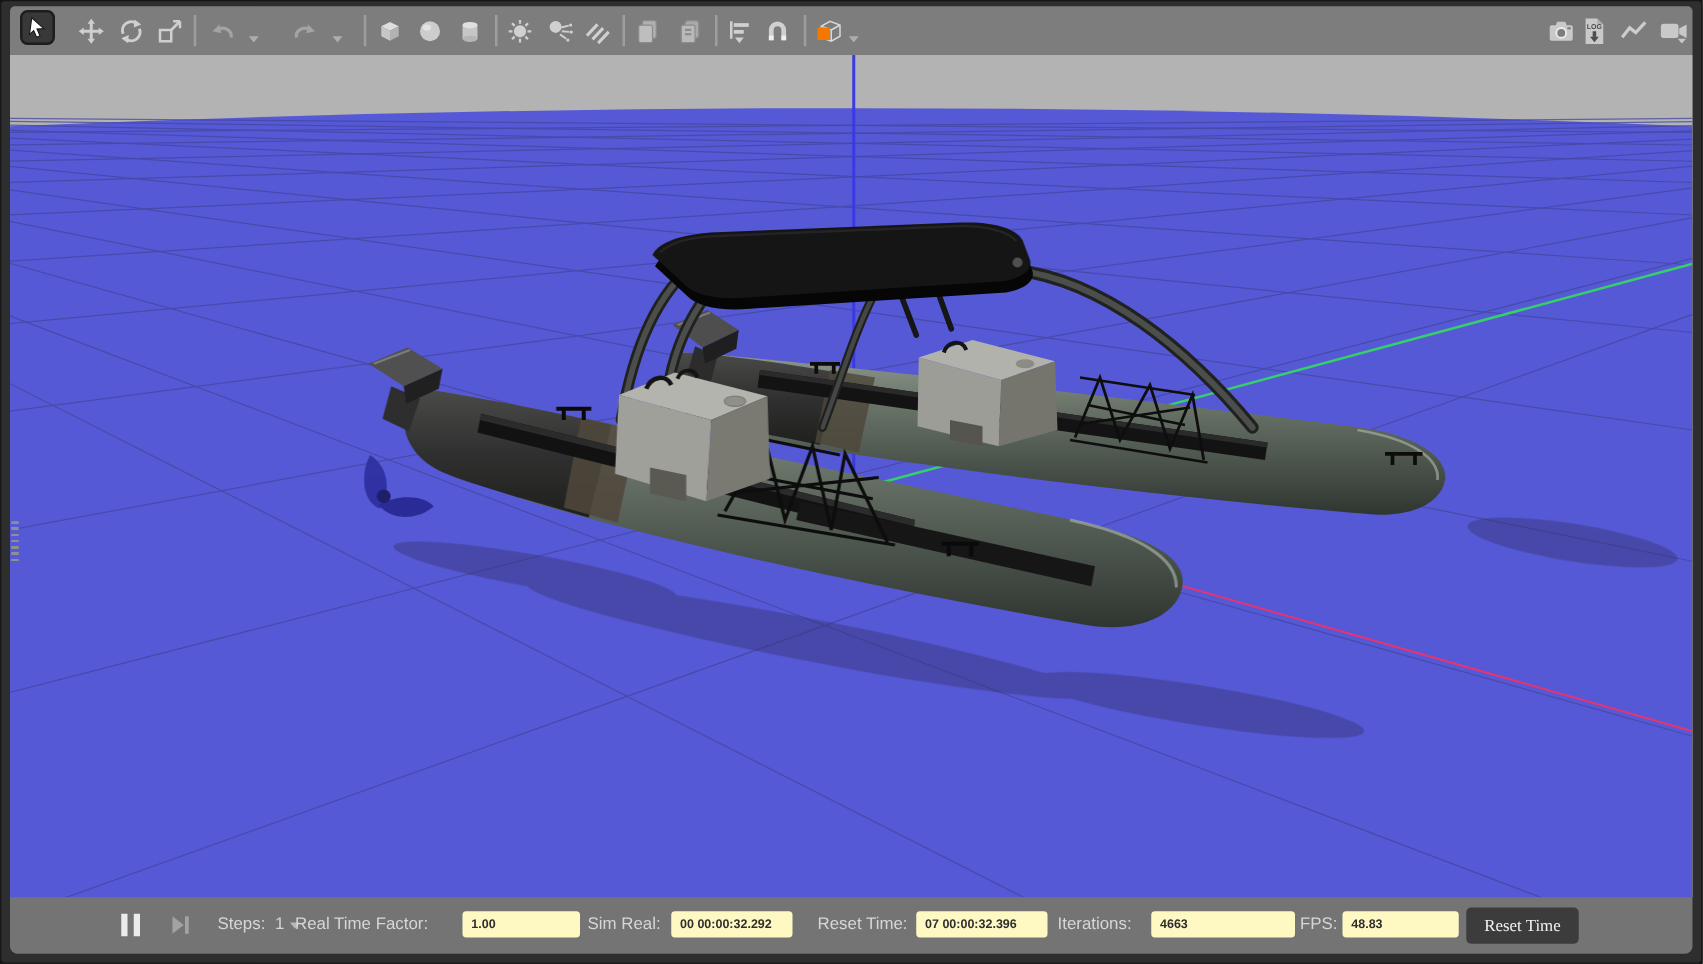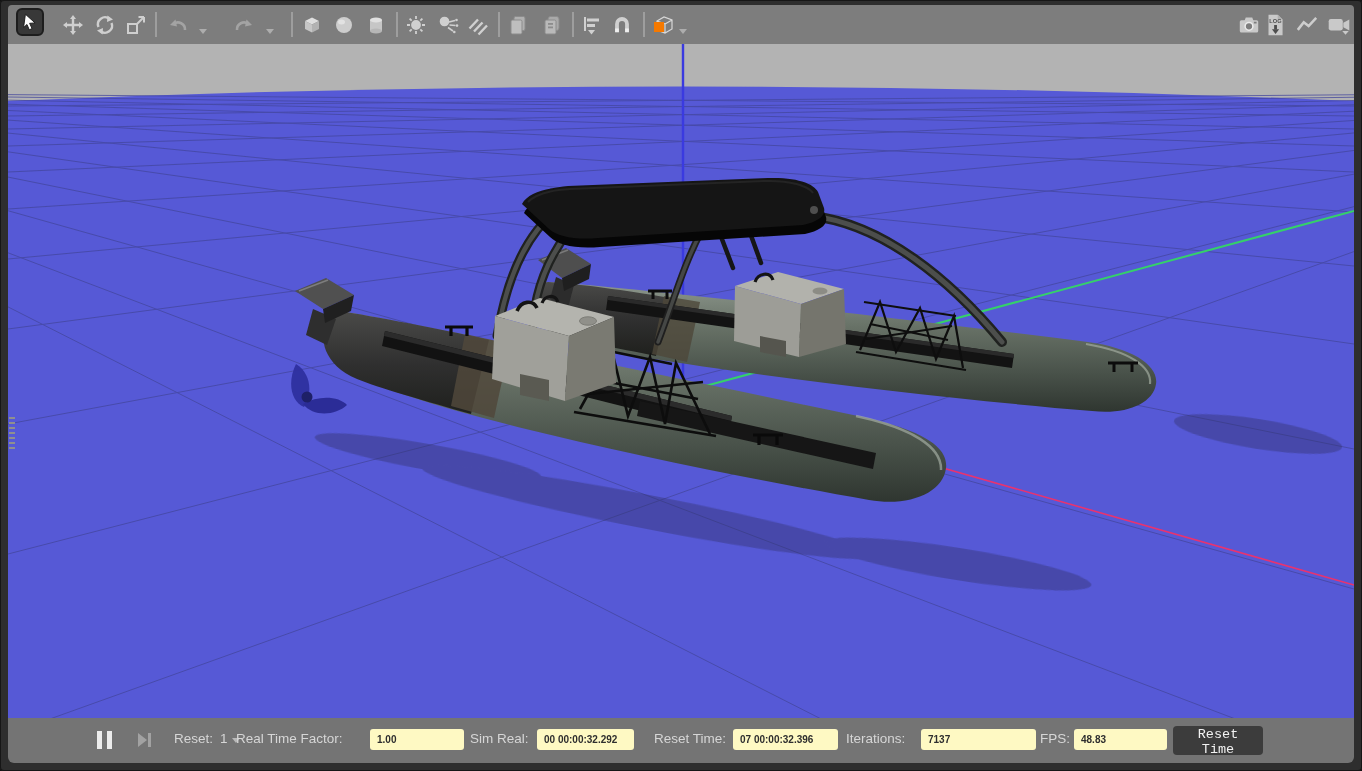--- a/index.html
+++ b/index.html
@@ -17,21 +17,21 @@
   .grip{position:absolute;left:1px;top:373px;width:6px;height:34px;background:repeating-linear-gradient(180deg,#8f8f8f 0 2px,rgba(0,0,0,0) 2px 5px);}
   
   .statusbar{position:absolute;left:8px;right:8px;top:718px;height:45px;background:#747474;border-radius:0 0 6px 6px;font-size:13.5px;color:#d6d6d6;}
   .sb-label{position:absolute;top:13px;white-space:nowrap;}
   .sb-field{position:absolute;top:11px;height:21px;line-height:21px;background:#fef9c3;color:#2e2e2e;border-radius:3px;padding:0 7px;box-sizing:border-box;font-size:10px;overflow:hidden;white-space:nowrap;font-weight:bold;}
   .sb-pause{position:absolute;left:89px;top:13px;width:15px;height:18px;border-left:5px solid #ececec;border-right:5px solid #ececec;box-sizing:border-box;cursor:pointer;}
   .sb-step{position:absolute;left:130px;top:14px;width:16px;height:16px;cursor:default;}
   .sb-step .tri{position:absolute;left:0;top:1px;width:0;height:0;border-top:7px solid transparent;border-bottom:7px solid transparent;border-left:9px solid #a2a2a2;}
   .sb-step .bar{position:absolute;left:10px;top:1px;width:3px;height:14px;background:#a2a2a2;}
   .sb-caret{position:absolute;top:20px;width:0;height:0;border-left:4px solid transparent;border-right:4px solid transparent;border-top:5px solid #b8b8b8;}
-  .sb-reset{position:absolute;left:1165px;top:8px;width:90px;height:29px;background:#3c3c3c;color:#f2f2f2;border:none;border-radius:4px;font-size:13.5px;font-family:Liberation Mono, monospace;cursor:pointer;}
+  .sb-reset{position:absolute;left:1165px;top:8px;width:90px;height:29px;background:#3c3c3c;color:#f2f2f2;border:none;border-radius:4px;font-size:13.5px;font-family:Liberation Serif, serif;cursor:pointer;}
 </style>
 </head>
 <body>
 
 <div class="window">
 
   <div class="toolbar">
     <div class="tool tool-selected" style="left:8px">
       <span>
           <svg width="22" height="22" viewBox="0 0 24 24">
@@ -386,29 +386,29 @@
     </svg>
     <div class="grip"></div>
   </div>
 
   <div class="statusbar">
     <div class="sb-pause"></div>
     <div class="sb-step">
       <span class="tri"></span>
         <span class="bar"></span>
     </div>
-    <span class="sb-label" style="left:166px">Reset:</span>
+    <span class="sb-label" style="left:166px">Steps:</span>
     <span class="sb-label" style="left:212px">1</span>
     <span class="sb-caret" style="left:224px"></span>
     <span class="sb-label" style="left:228px">Real Time Factor:</span>
     <span class="sb-field" style="left:362px;width:94px">1.00</span>
     <span class="sb-label" style="left:462px">Sim Real:</span>
     <span class="sb-field" style="left:529px;width:97px">00 00:00:32.292</span>
     <span class="sb-label" style="left:646px">Reset Time:</span>
     <span class="sb-field" style="left:725px;width:105px">07 00:00:32.396</span>
     <span class="sb-label" style="left:838px">Iterations:</span>
-    <span class="sb-field" style="left:913px;width:115px">7137</span>
+    <span class="sb-field" style="left:913px;width:115px">4663</span>
     <span class="sb-label" style="left:1032px">FPS:</span>
     <span class="sb-field" style="left:1066px;width:93px">48.83</span>
     <button class="sb-reset">Reset Time</button>
   </div>
 
 </div>
 
 </body></html>

